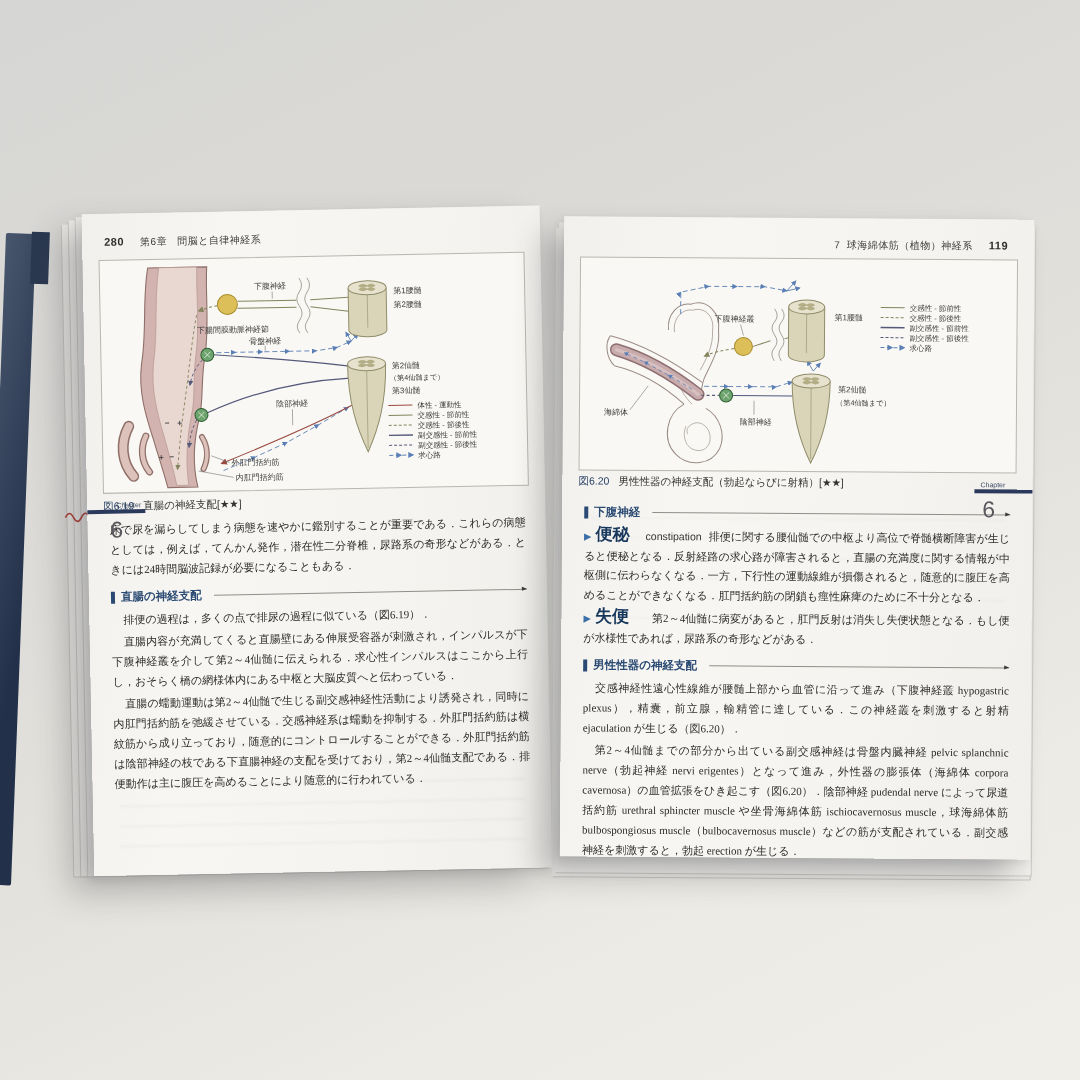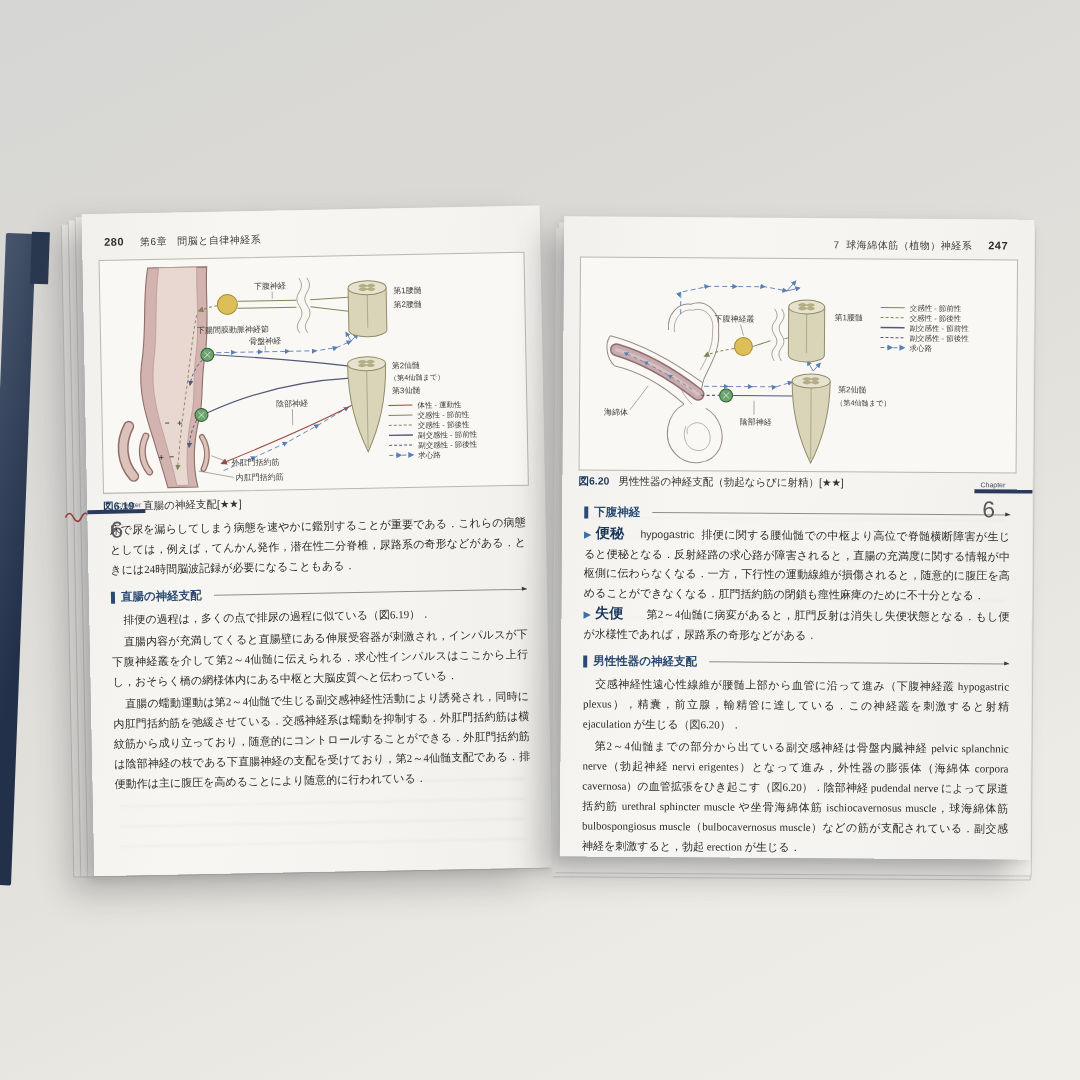--- a/index.html
+++ b/index.html
@@ -28,35 +28,35 @@
   .pg-header .pnum{font-weight:bold;font-size:11px;margin-right:16px;color:#2e2e2e;}
   .pg-header .chap{margin-right:10px;}
   .pg-header-r{position:absolute;top:20px;right:26px;left:auto;text-align:right;font-size:10px;color:#3c3c3c;letter-spacing:.5px;}
   .pg-header-r .pnum{margin:0 0 0 16px;}
   .figure-box{position:absolute;border:1px solid #b7b6af;background:#f9f8f4;}
   .fb-left{top:46px;left:16px;width:424px;height:232px;}
   .fb-right{top:40px;left:16px;width:436px;height:212px;}
   .fig-caption{position:absolute;font-size:10.5px;color:#333;}
   .cap-left{top:286px;left:16px;}
   .cap-right{top:258px;left:16px;}
-  .fig-caption b{color:#1f3a5f;margin-right:9px;font-weight:bold;}
+  .fig-caption b{color:#1f3a5f;margin-right:9px;font-weight:normal;}
   .flow{position:absolute;font-family:"Liberation Serif","DejaVu Serif",serif;color:#2d2c2a;}
   .lp-flow{top:306px;left:22px;right:20px;}
   .rp-flow{top:278px;left:22px;right:22px;}
   .body-p{font-size:11px;line-height:20px;text-align:justify;margin:0 0 2px;}
   .ind{text-indent:1.1em;}
   .sec-heading{display:flex;align-items:center;margin:10px 0 5px;}
   .sh-bar{width:4px;height:12px;background:#2b4a73;margin-right:6px;flex:none;}
   .sh-text{color:#2b4a73;font-weight:bold;font-family:"Liberation Sans","DejaVu Sans",sans-serif;font-size:11.5px;flex:none;}
   .sh-line{flex:1;height:1px;background:#8f8f89;margin-left:12px;position:relative;}
   .sh-line:after{content:"";position:absolute;right:0;top:-2px;width:0;height:0;
     border-left:5px solid #3a3a3a;border-top:2.5px solid transparent;border-bottom:2.5px solid transparent;}
   .item{font-size:11px;line-height:19.5px;text-align:justify;margin:2px 0;}
   .item .mk{color:#3a6ea8;font-family:"Liberation Sans","DejaVu Sans",sans-serif;font-size:9.5px;margin-right:4px;}
-  .item .term{font-weight:bold;color:#16365c;font-family:Liberation Mono, monospace;font-size:14px;margin-right:16px;}
+  .item .term{font-weight:bold;color:#16365c;font-family:Liberation Sans, sans-serif;font-size:17px;margin-right:16px;}
   .item .ten{font-family:"Liberation Sans","DejaVu Sans",sans-serif;font-size:10.5px;color:#333;margin-right:7px;}
   .chapter-tab{position:absolute;width:58px;font-family:"Liberation Sans","DejaVu Sans",sans-serif;}
   .tab-left{left:0;top:288px;}
   .tab-right{right:0;top:262px;}
   .tab-label{font-size:7px;color:#3f4c66;}
   .tab-left .tab-label{text-align:right;padding-right:4px;}
   .tab-right .tab-label{text-align:left;padding-left:6px;}
   .tab-bar{height:4px;background:#2b3a5c;margin-top:1px;}
   .tab-num{font-size:23px;color:#57575c;margin-top:3px;}
   .tab-left .tab-num{text-align:center;}
@@ -227,21 +227,21 @@
       <div class="ghost g-left"></div>
     </div>
   </div>
 
   <div class="stack stack-right">
     <div class="edge sr-e1"></div>
     <div class="edge sr-e2"></div>
 
     <div class="page page-right">
       <div class="pg-header pg-header-r">
-        <span>7</span>&nbsp;&nbsp;<span>球海綿体筋（植物）神経系</span><span class="pnum">247</span>
+        <span>7</span>&nbsp;&nbsp;<span>球海綿体筋（植物）神経系</span><span class="pnum">119</span>
       </div>
 
       <div class="figure-box fb-right">
         <svg viewBox="0 0 436 212" width="100%" height="100%">
           <defs>
             <marker id="b-mB" markerWidth="6" markerHeight="6" refX="5" refY="3" orient="auto">
                 <path d="M0,0L6,3L0,6Z" fill="#5b7fb5"></path>
               </marker>
             <marker id="b-mG" markerWidth="6" markerHeight="6" refX="5" refY="3" orient="auto">
                 <path d="M0,0L6,3L0,6Z" fill="#83835c"></path>
@@ -332,21 +332,21 @@
       <div class="fig-caption cap-right">
         <b>図6.20</b><span>男性性器の神経支配（勃起ならびに射精）[★★]</span>
       </div>
 
       <div class="flow rp-flow">
         <div class="sec-heading">
           <span class="sh-bar"></span>
           <span class="sh-text">下腹神経</span>
           <span class="sh-line"></span>
         </div>
-        <p class="item"><span class="mk">▶</span><span class="term">便秘</span><span class="ten">hypogastric</span><span>排便に関する腰仙髄での中枢より高位で脊髄横断障害が生じると便秘となる．反射経路の求心路が障害されると，直腸の充満度に関する情報が中枢側に伝わらなくなる．一方，下行性の運動線維が損傷されると，随意的に腹圧を高めることができなくなる．肛門括約筋の閉鎖も痙性麻痺のために不十分となる．</span></p>
+        <p class="item"><span class="mk">▶</span><span class="term">便秘</span><span class="ten">constipation</span><span>排便に関する腰仙髄での中枢より高位で脊髄横断障害が生じると便秘となる．反射経路の求心路が障害されると，直腸の充満度に関する情報が中枢側に伝わらなくなる．一方，下行性の運動線維が損傷されると，随意的に腹圧を高めることができなくなる．肛門括約筋の閉鎖も痙性麻痺のために不十分となる．</span></p>
         <p class="item"><span class="mk">▶</span><span class="term">失便</span><span class="ten"></span><span>第2～4仙髄に病変があると，肛門反射は消失し失便状態となる．もし便が水様性であれば，尿路系の奇形などがある．</span></p>
         <div class="sec-heading">
           <span class="sh-bar"></span>
           <span class="sh-text">男性性器の神経支配</span>
           <span class="sh-line"></span>
         </div>
         <p class="body-p ind">交感神経性遠心性線維が腰髄上部から血管に沿って進み（下腹神経叢 hypogastric plexus），精囊，前立腺，輸精管に達している．この神経叢を刺激すると射精 ejaculation が生じる（図6.20）．</p>
         <p class="body-p ind">第2～4仙髄までの部分から出ている副交感神経は骨盤内臓神経 pelvic splanchnic nerve（勃起神経 nervi erigentes）となって進み，外性器の膨張体（海綿体 corpora cavernosa）の血管拡張をひき起こす（図6.20）．陰部神経 pudendal nerve によって尿道括約筋 urethral sphincter muscle や坐骨海綿体筋 ischiocavernosus muscle，球海綿体筋 bulbospongiosus muscle（bulbocavernosus muscle）などの筋が支配されている．副交感神経を刺激すると，勃起 erection が生じる．</p>
       </div>
 

